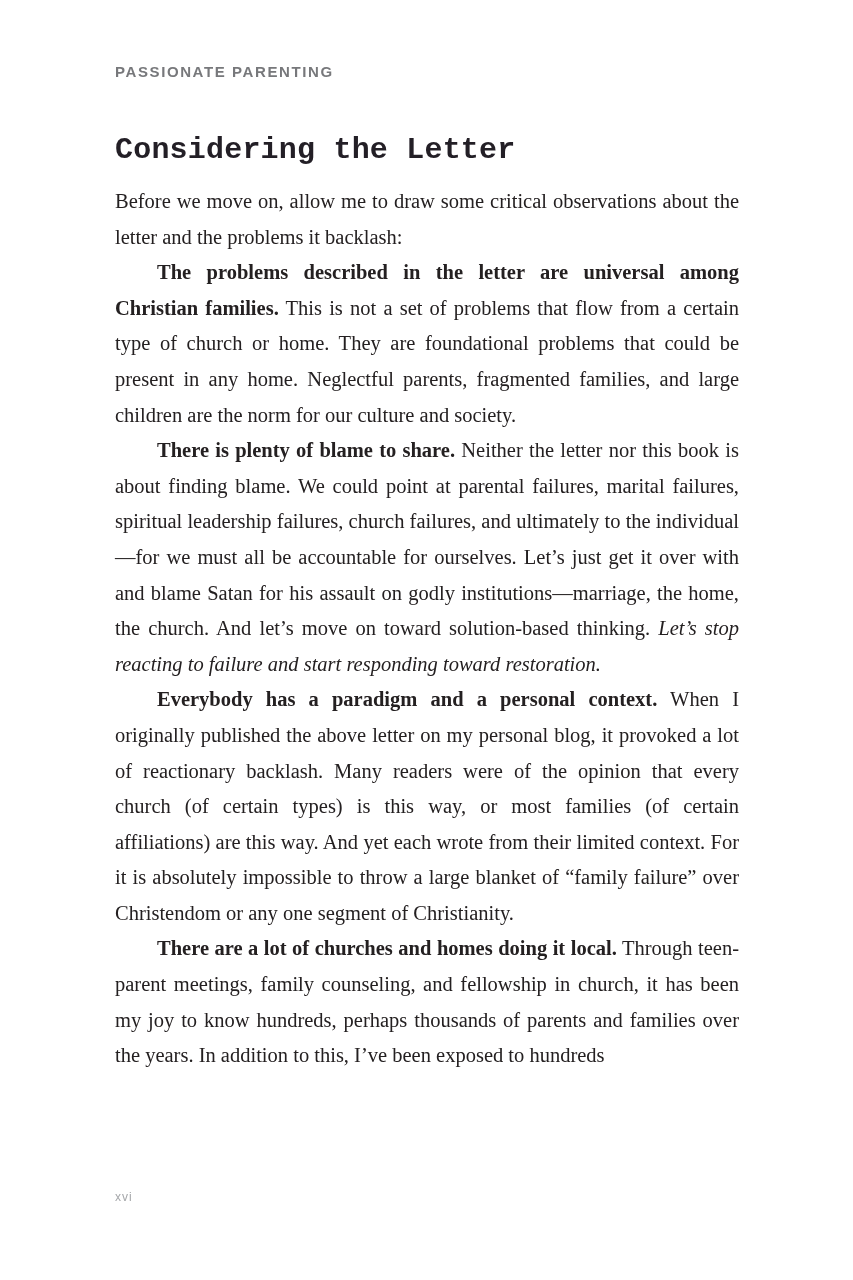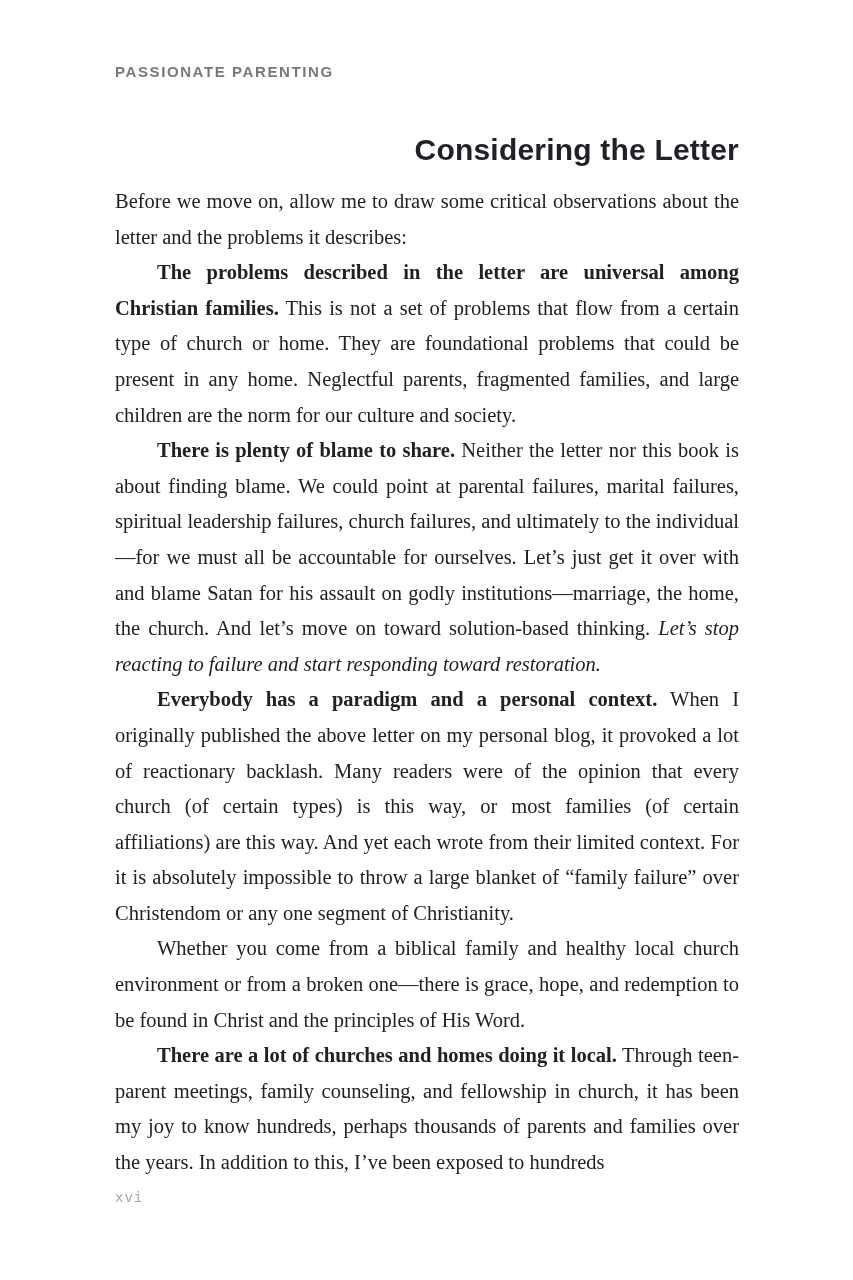--- a/index.html
+++ b/index.html
@@ -28,26 +28,25 @@
   .running-header{
     margin-top:63px;
     font-family:"Liberation Sans", sans-serif;
     font-weight:bold;
     font-size:15px;
     letter-spacing:1.6px;
     color:var(--header-gray);
   }
   .section-title{
     margin-top:53px;
-    font-family:Liberation Sans, sans-serif;
+    font-family:Liberation Mono, monospace;
     font-weight:bold;
     font-size:30px;
     letter-spacing:0.2px;
     color:var(--title-dark);
-    text-align:right;
   }
   .body-text{
     margin-top:17px;
     color:var(--body-text);
   }
   .para{
     font-size:20.5px;
     line-height:35.6px;
     text-align:justify;
     color:var(--body-text);
@@ -58,36 +57,35 @@
   .para b{
     font-weight:bold;
   }
   .para i{
     font-style:italic;
   }
   .folio{
     position:absolute;
     left:115px;
     top:1190px;
-    font-family:Liberation Mono, monospace;
-    font-size:14px;
+    font-family:Liberation Sans, sans-serif;
+    font-size:12px;
     letter-spacing:1px;
     color:var(--folio-gray);
   }
 </style>
 </head>
 <body>
 
 <div class="page">
   <div class="content">
     <div class="running-header">PASSIONATE PARENTING</div>
     <h1 class="section-title">Considering the Letter</h1>
     <div class="body-text">
-        <p class="para"><span>Before we move on, allow me to draw some critical observations about the letter and the problems it describes:</span></p>
+        <p class="para"><span>Before we move on, allow me to draw some critical observations about the letter and the problems it backlash:</span></p>
         <p class="para indent"><b>The problems described in the letter are universal among Christian families.</b><span> This is not a set of problems that flow from a certain type of church or home. They are foundational problems that could be present in any home. Neglectful parents, fragmented families, and large children are the norm for our culture and society.</span></p>
         <p class="para indent"><b>There is plenty of blame to share.</b><span> Neither the letter nor this book is about finding blame. We could point at parental failures, marital failures, spiritual leadership failures, church failures, and ultimately to the individual—for we must all be accountable for ourselves. Let’s just get it over with and blame Satan for his assault on godly institutions—marriage, the home, the church. And let’s move on toward solution-based thinking. </span><i>Let’s stop reacting to failure and start responding toward restoration.</i></p>
         <p class="para indent"><b>Everybody has a paradigm and a personal context.</b><span> When I originally published the above letter on my personal blog, it provoked a lot of reactionary backlash. Many readers were of the opinion that every church (of certain types) is this way, or most families (of certain affiliations) are this way. And yet each wrote from their limited context. For it is absolutely impossible to throw a large blanket of “family failure” over Christendom or any one segment of Christianity.</span></p>
-        <p class="para indent"><span>Whether you come from a biblical family and healthy local church environment or from a broken one—there is grace, hope, and redemption to be found in Christ and the principles of His Word.</span></p>
         <p class="para indent"><b>There are a lot of churches and homes doing it local.</b><span> Through teen-parent meetings, family counseling, and fellowship in church, it has been my joy to know hundreds, perhaps thousands of parents and families over the years. In addition to this, I’ve been exposed to hundreds</span></p>
       </div>
   </div>
   <div class="folio">xvi</div>
 </div>
 
 </body></html>

